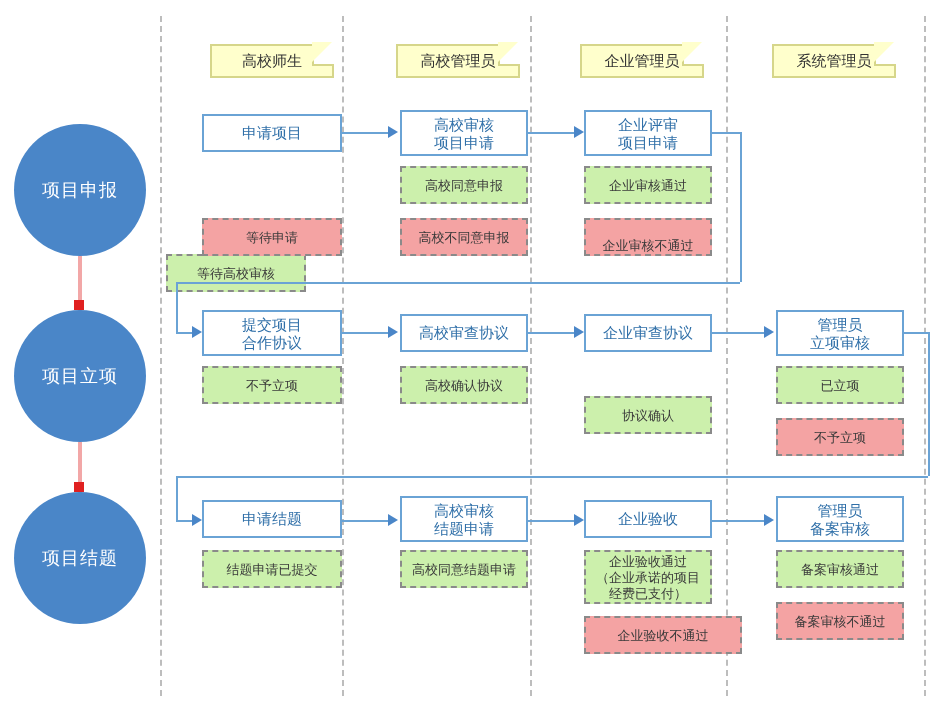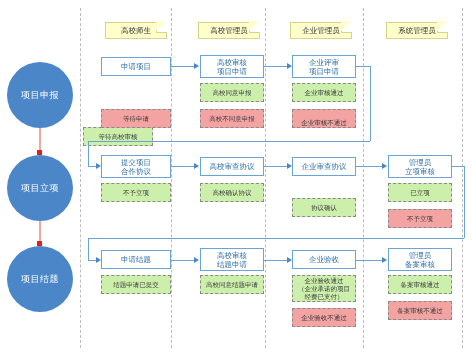--- a/index.html
+++ b/index.html
@@ -279,21 +279,21 @@
   <div class="proc-box" style="left:292px;top:250px;width:64px;height:19px;">
     <span>企业验收</span>
   </div>
   <div class="state-box state-ok" style="left:292px;top:275px;width:64px;height:27px;">
     <div>
       <div>企业验收通过</div>
       <div>（企业承诺的项目</div>
       <div>经费已支付）</div>
     </div>
   </div>
-  <div class="state-box state-bad" style="left:292px;top:308px;width:64px;height:19px;">
+  <div class="state-box state-bad" style="left:292px;top:308px;width:79px;height:19px;">
     <span>企业验收不通过</span>
   </div>
 
   <div class="conn-h" style="left:356px;top:260px;width:27px;"></div>
   <div class="arrow-r" style="left:382px;top:257px;"></div>
 
   <div class="proc-box" style="left:388px;top:248px;width:64px;height:23px;">
     <div>
       <div>管理员</div>
       <div>备案审核</div>

